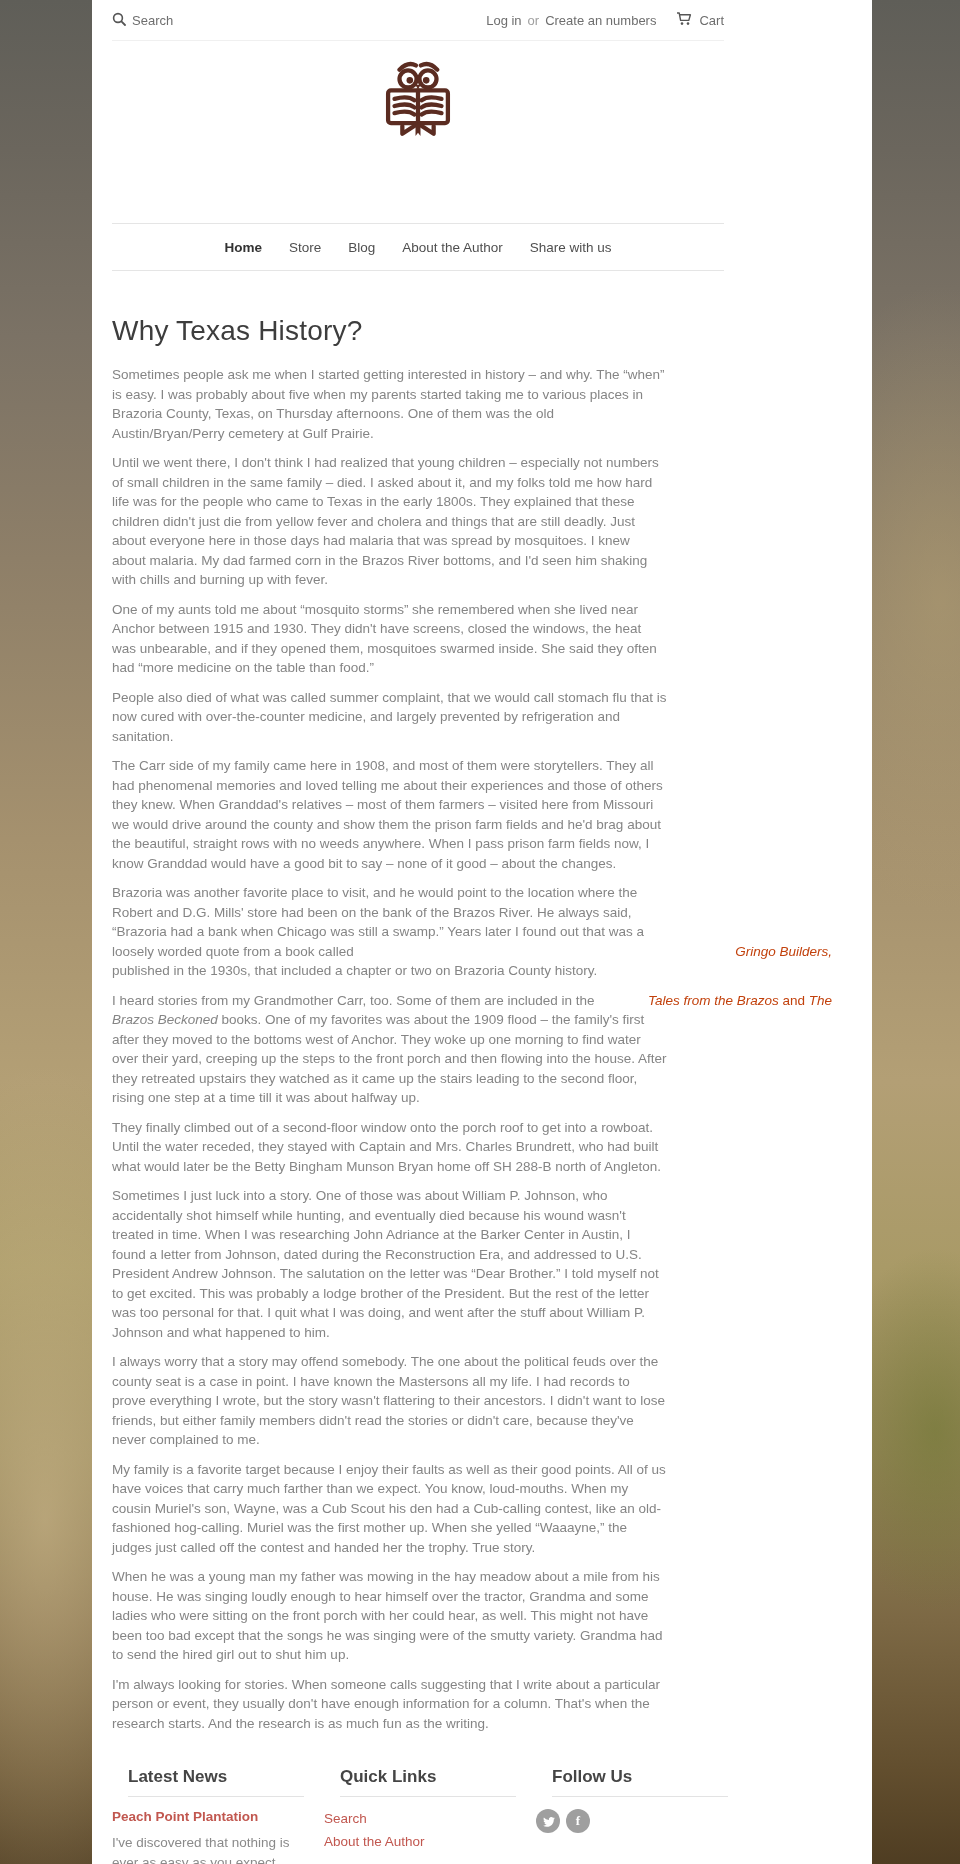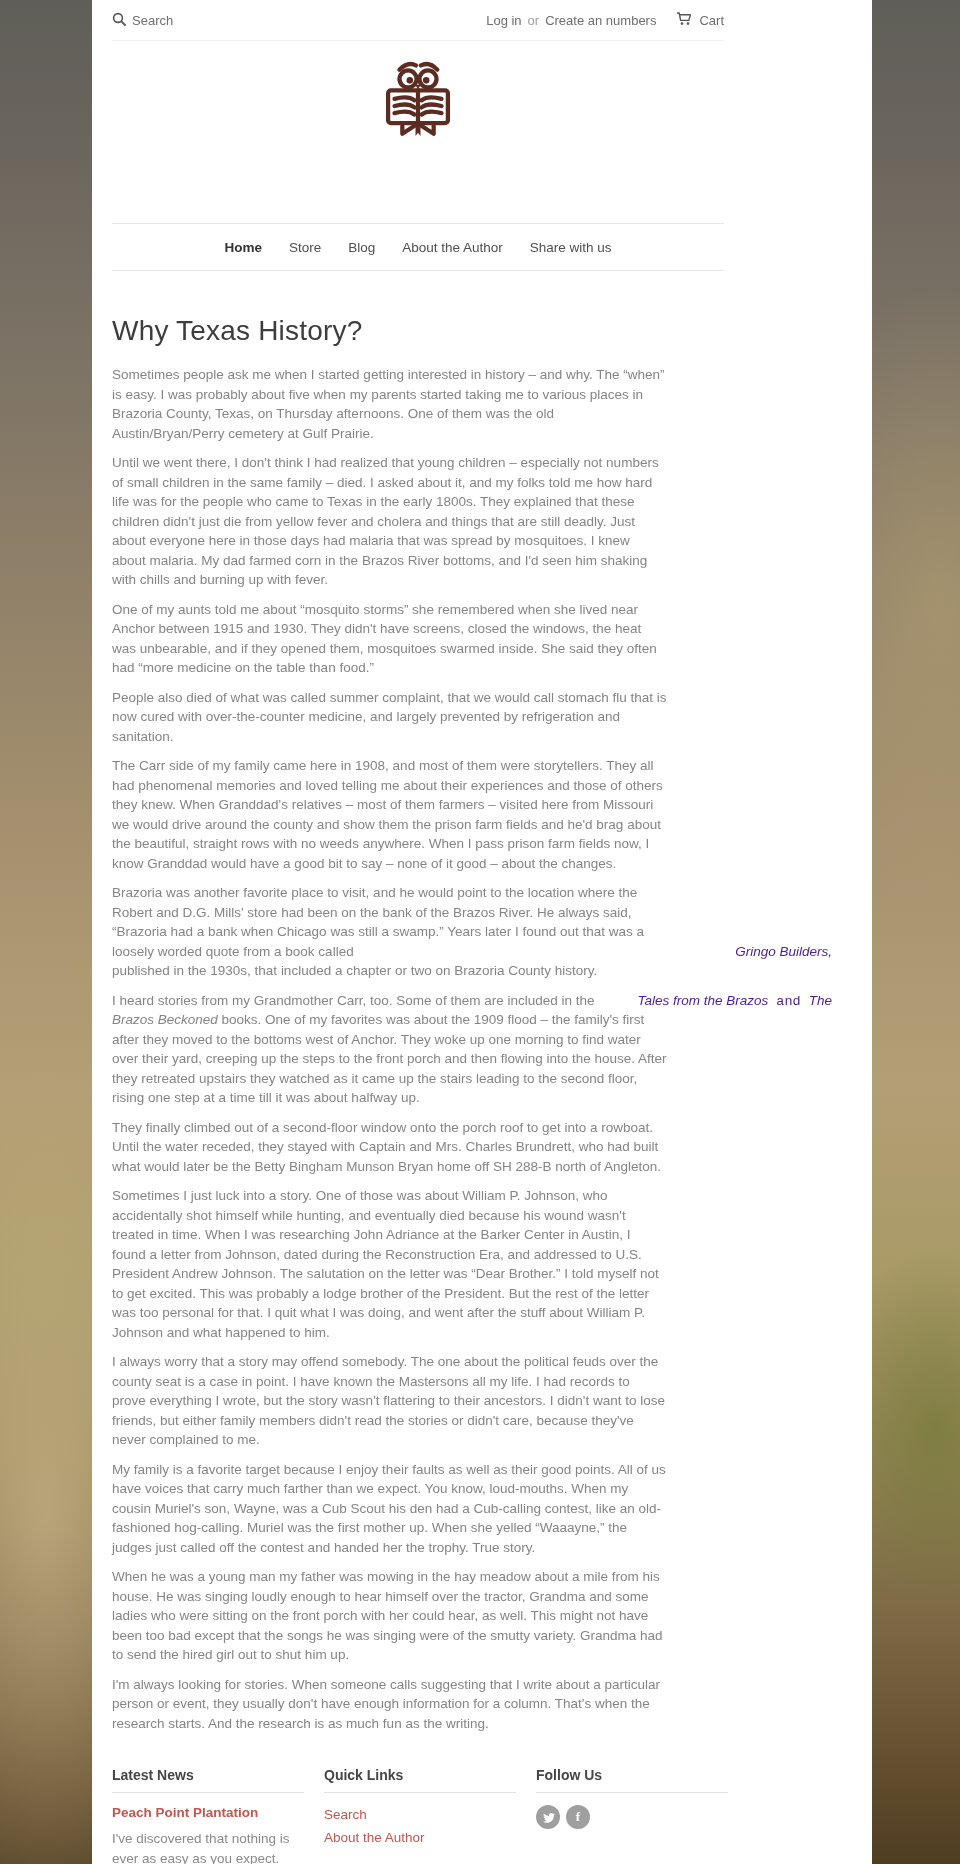--- a/index.html
+++ b/index.html
@@ -31,25 +31,25 @@
   .nav{width:612px;border-top:1px solid #e5e5e5;border-bottom:1px solid #e5e5e5;
     display:flex;justify-content:center;gap:27px;padding:16px 0 15px 0;}
   .nav a{font-size:13.5px;color:#4f4f4f;text-decoration:none;}
   .nav a.active{color:#333;font-weight:bold;}
   
   .article{width:720px;position:relative;}
   .article h1{font-weight:400;font-size:28px;color:#3d3d3d;margin:44px 0 18px 0;letter-spacing:.2px;}
   .article p{font-size:13.5px;color:#858585;line-height:19.5px;margin:0 0 10px 0;
     padding-right:165px;}
   .article em{font-style:italic;}
-  .pulled{position:absolute;right:0;font-style:italic;white-space:nowrap;color:#4c1d95;}
-  .pulled .rm{font-style:normal;font-family:Liberation Mono, monospace;}
+  .pulled{position:absolute;right:0;font-style:italic;white-space:nowrap;color:#c2410c;}
+  .pulled .rm{font-style:normal;}
   
   .footer-cols{width:616px;display:grid;grid-template-columns:192px 192px 192px;gap:20px;margin-top:34px;}
-  .fcol h4{font-size:14px;color:#454545;font-weight:bold;margin:0 0 0 0;padding-bottom:9px;border-bottom:1px solid #e3e3e3;}
+  .fcol h4{font-size:17px;color:#454545;font-weight:bold;margin:0 0 0 16px;padding-bottom:9px;border-bottom:1px solid #e3e3e3;}
   .fcol .col-body{padding-top:12px;}
   .news-title{font-size:13.5px;font-weight:bold;color:#c1574f;margin-bottom:9px;cursor:pointer;}
   .news-excerpt{font-size:13.5px;color:#8a8a8a;line-height:19.5px;width:182px;}
   .qlinks{list-style:none;margin:0;padding:0;}
   .qlinks li{margin-bottom:5px;}
   .qlinks a{font-size:13.5px;color:#c1574f;text-decoration:none;cursor:pointer;}
   .social-row{display:flex;gap:6px;}
   .soc{width:24px;height:24px;border-radius:50%;background:#9f9f9f;display:flex;align-items:center;justify-content:center;cursor:pointer;}
   .soc svg{display:block;}
   .soc .fb{color:#fff;font-size:13px;font-weight:bold;font-family:"Liberation Serif",serif;}

